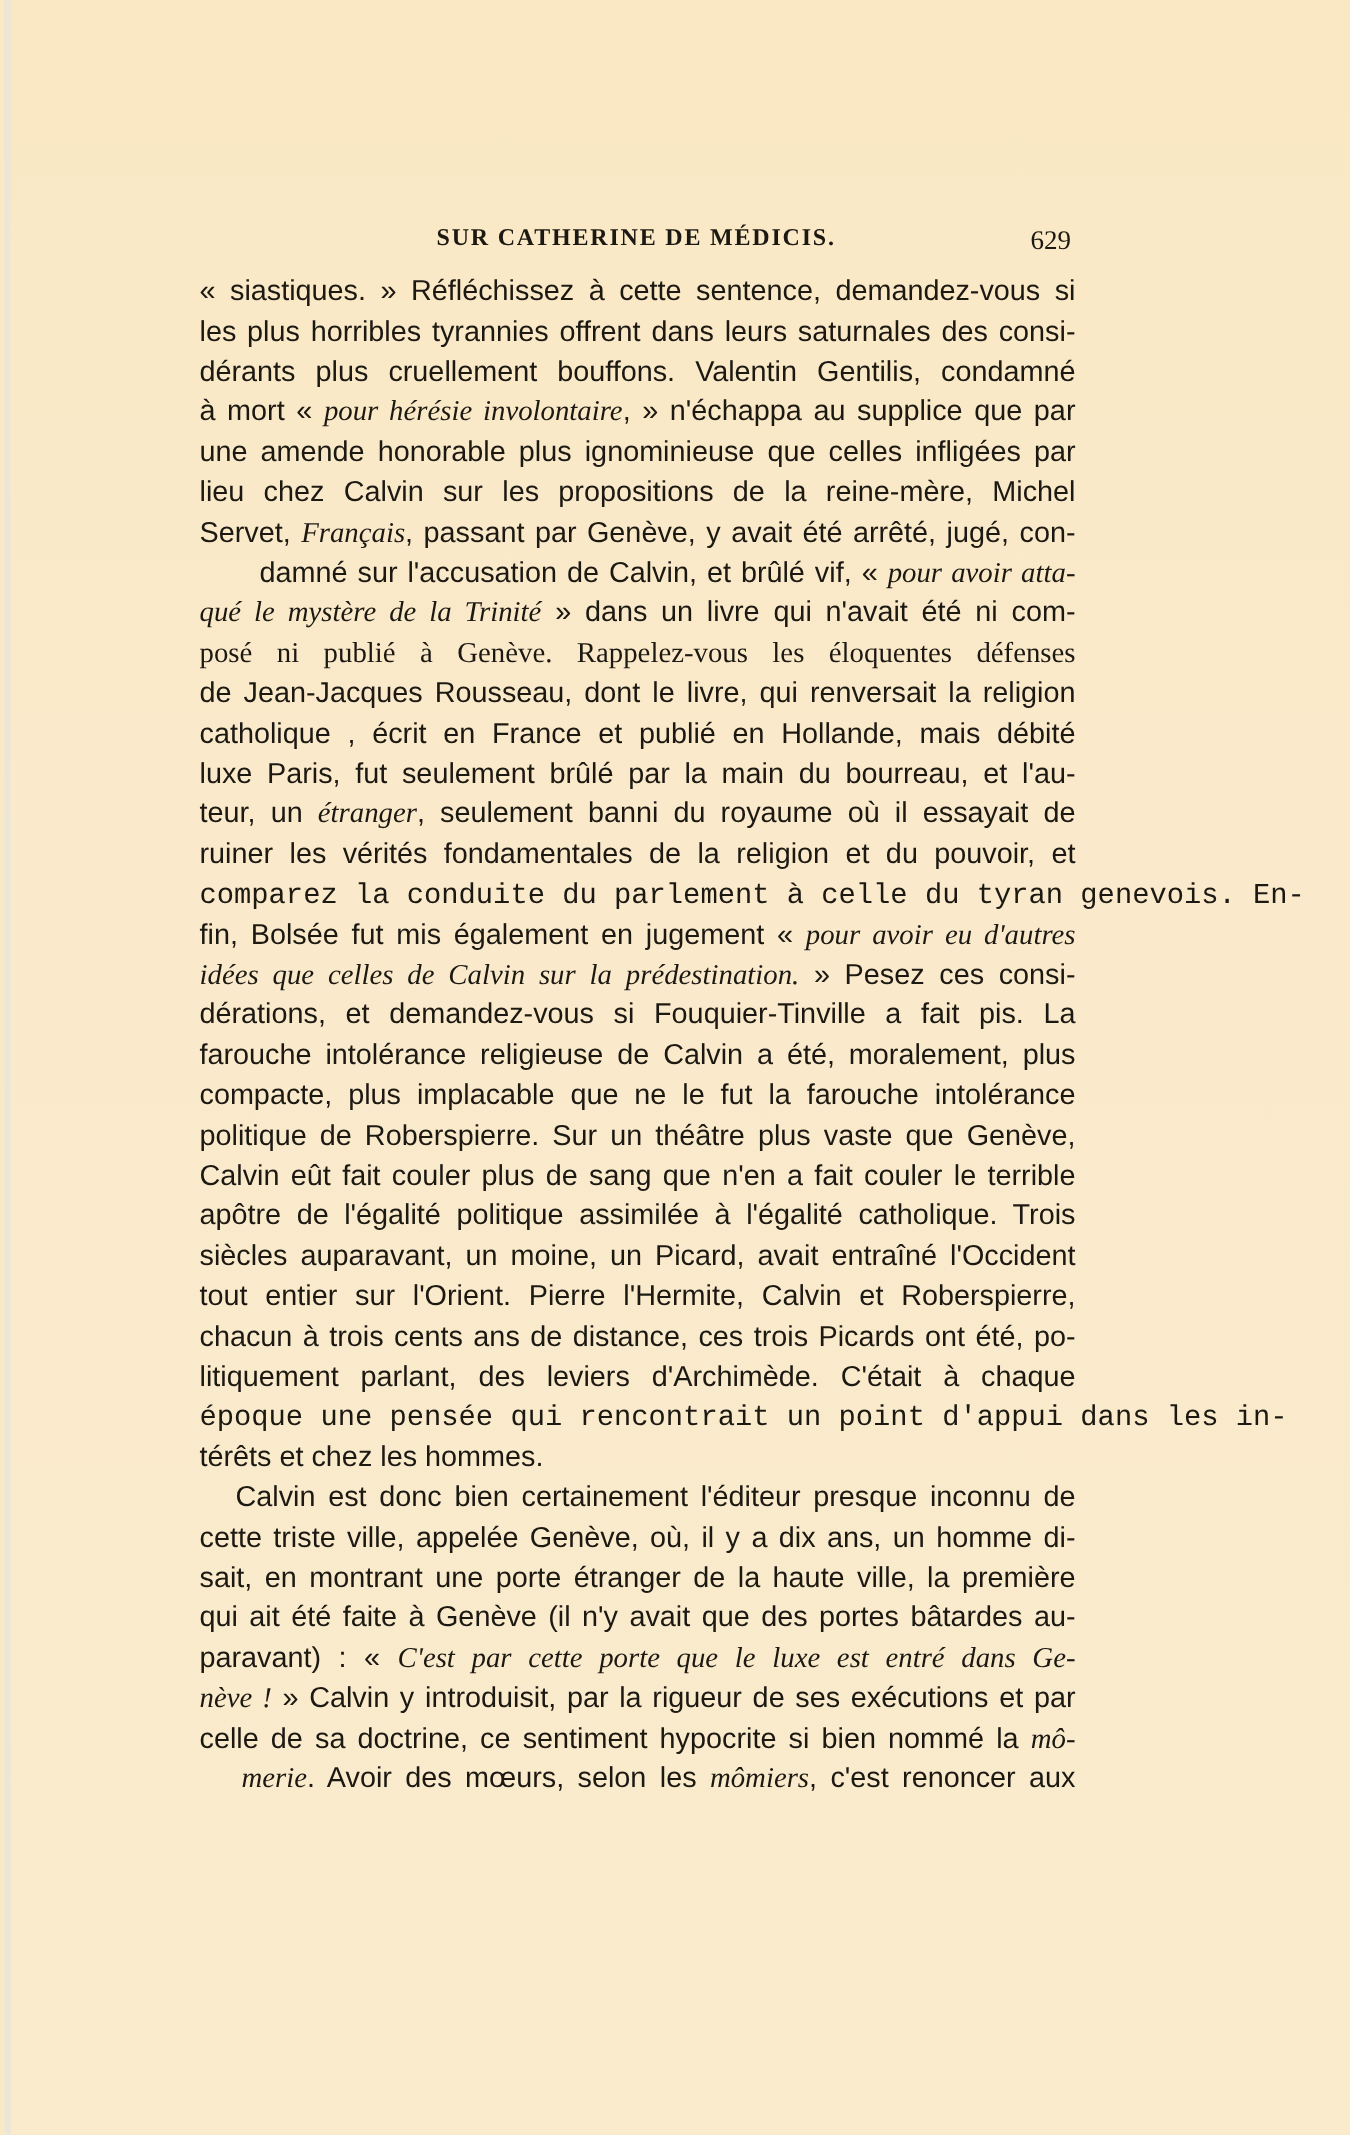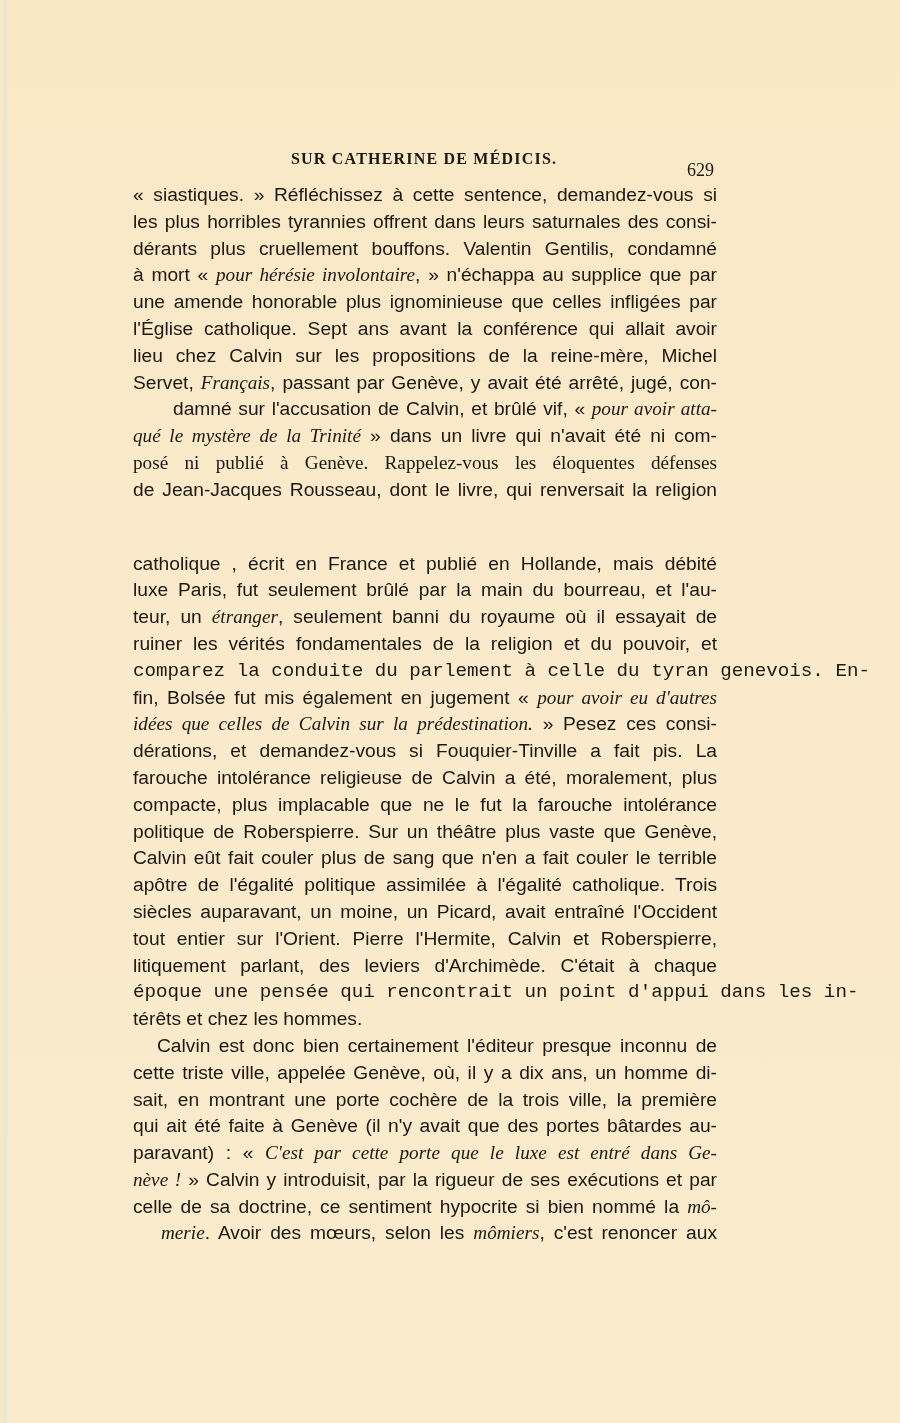--- a/index.html
+++ b/index.html
@@ -20,21 +20,21 @@
   }
   .running-head {
     position: absolute; left: 130px; top: 150px; width: 583px; height: 24px;
   }
   .running-title {
     position: absolute; left: 158px; top: 0;
     font-size: 16px; font-weight: bold; letter-spacing: 1.2px;
     font-family: "Liberation Serif", serif;
   }
   .page-number {
-    position: absolute; right: 2px; top: 10px; font-size: 18px;
+    position: absolute; right: 2px; top: 0; font-size: 18px;
   }
   .text-block {
     position: absolute; left: 130px; top: 182px; width: 584px;
   }
   .line {
     height: 26.8px; line-height: 26.8px;
     font-size: 19.2px;
     white-space: nowrap;
     text-align: justify; text-align-last: justify;
     font-family: "Liberation Sans Narrow", "Liberation Sans", sans-serif;
@@ -55,50 +55,50 @@
     <span class="page-number">629</span>
   </div>
 
   <div class="text-block" id="text-block">
       <div>
         <div class="line" style="display: block; text-align-last: justify;"><span>« siastiques. » Réfléchissez à cette sentence, demandez-vous si</span></div>
         <div class="line" style="display: block; text-align-last: justify;"><span>les plus horribles tyrannies offrent dans leurs saturnales des consi-</span></div>
         <div class="line" style="display: block; text-align-last: justify;"><span>dérants plus cruellement bouffons. Valentin Gentilis, condamné</span></div>
         <div class="line" style="display: block; text-align-last: justify;"><span>à mort « </span><i>pour hérésie involontaire</i><span>, » n'échappa au supplice que par</span></div>
         <div class="line" style="display: block; text-align-last: justify;"><span>une amende honorable plus ignominieuse que celles infligées par</span></div>
-        <div class="line" style="display: block; text-align-last: justify;"><span>l'Église catholique. Sept ans avant la conférence qui allait avoir</span></div>
         <div class="line" style="display: block; text-align-last: justify;"><span>lieu chez Calvin sur les propositions de la reine-mère, Michel</span></div>
         <div class="line" style="display: block; text-align-last: justify;"><span>Servet, </span><i>Français</i><span>, passant par Genève, y avait été arrêté, jugé, con-</span></div>
         <div class="line" style="display: block; text-align-last: justify; margin-left: 40px;"><span>damné sur l'accusation de Calvin, et brûlé vif, « </span><i>pour avoir atta-</i></div>
         <div class="line" style="display: block; text-align-last: justify;"><i>qué le mystère de la Trinité</i><span> » dans un livre qui n'avait été ni com-</span></div>
         <div class="line" style="display: block; text-align-last: justify; font-family: Liberation Serif, serif;"><span>posé ni publié à Genève. Rappelez-vous les éloquentes défenses</span></div>
         <div class="line" style="display: block; text-align-last: justify;"><span>de Jean-Jacques Rousseau, dont le livre, qui renversait la religion</span></div>
-        <div class="line" style="display: block; text-align-last: justify; margin-top: 47px;"><span>catholique , écrit en France et publié en Hollande, mais débité</span></div>
+        <div class="line" style="display: block; text-align-last: justify;"><span>catholique , écrit en France et publié en Hollande, mais débité</span></div>
         <div class="line" style="display: block; text-align-last: justify;"><span>luxe Paris, fut seulement brûlé par la main du bourreau, et l'au-</span></div>
         <div class="line" style="display: block; text-align-last: justify;"><span>teur, un </span><i>étranger</i><span>, seulement banni du royaume où il essayait de</span></div>
         <div class="line" style="display: block; text-align-last: justify;"><span>ruiner les vérités fondamentales de la religion et du pouvoir, et</span></div>
         <div class="line" style="display: block; text-align-last: justify; font-family: Liberation Mono, monospace;"><span>comparez la conduite du parlement à celle du tyran genevois. En-</span></div>
         <div class="line" style="display: block; text-align-last: justify;"><span>fin, Bolsée fut mis également en jugement « </span><i>pour avoir eu d'autres</i></div>
         <div class="line" style="display: block; text-align-last: justify;"><i>idées que celles de Calvin sur la prédestination.</i><span> » Pesez ces consi-</span></div>
         <div class="line" style="display: block; text-align-last: justify;"><span>dérations, et demandez-vous si Fouquier-Tinville a fait pis. La</span></div>
         <div class="line" style="display: block; text-align-last: justify;"><span>farouche intolérance religieuse de Calvin a été, moralement, plus</span></div>
         <div class="line" style="display: block; text-align-last: justify;"><span>compacte, plus implacable que ne le fut la farouche intolérance</span></div>
         <div class="line" style="display: block; text-align-last: justify;"><span>politique de Roberspierre. Sur un théâtre plus vaste que Genève,</span></div>
         <div class="line" style="display: block; text-align-last: justify;"><span>Calvin eût fait couler plus de sang que n'en a fait couler le terrible</span></div>
         <div class="line" style="display: block; text-align-last: justify;"><span>apôtre de l'égalité politique assimilée à l'égalité catholique. Trois</span></div>
         <div class="line" style="display: block; text-align-last: justify;"><span>siècles auparavant, un moine, un Picard, avait entraîné l'Occident</span></div>
         <div class="line" style="display: block; text-align-last: justify;"><span>tout entier sur l'Orient. Pierre l'Hermite, Calvin et Roberspierre,</span></div>
+        <div class="line" style="display: block; text-align-last: justify;"><span>chacun à trois cents ans de distance, ces trois Picards ont été, po-</span></div>
         <div class="line" style="display: block; text-align-last: justify;"><span>litiquement parlant, des leviers d'Archimède. C'était à chaque</span></div>
         <div class="line" style="display: block; text-align-last: justify; font-family: Liberation Mono, monospace;"><span>époque une pensée qui rencontrait un point d'appui dans les in-</span></div>
         <div class="line last" style="display: block; text-align-last: left;"><span>térêts et chez les hommes.</span></div>
       </div>
       <div>
         <div class="line indent" style="display: block; text-align-last: justify;"><span>Calvin est donc bien certainement l'éditeur presque inconnu de</span></div>
         <div class="line" style="display: block; text-align-last: justify;"><span>cette triste ville, appelée Genève, où, il y a dix ans, un homme di-</span></div>
-        <div class="line" style="display: block; text-align-last: justify;"><span>sait, en montrant une porte cochère de la trois ville, la première</span></div>
+        <div class="line" style="display: block; text-align-last: justify;"><span>sait, en montrant une porte étranger de la haute ville, la première</span></div>
         <div class="line" style="display: block; text-align-last: justify;"><span>qui ait été faite à Genève (il n'y avait que des portes bâtardes au-</span></div>
         <div class="line" style="display: block; text-align-last: justify;"><span>paravant) : « </span><i>C'est par cette porte que le luxe est entré dans Ge-</i></div>
         <div class="line" style="display: block; text-align-last: justify;"><i>nève !</i><span> » Calvin y introduisit, par la rigueur de ses exécutions et par</span></div>
         <div class="line" style="display: block; text-align-last: justify;"><span>celle de sa doctrine, ce sentiment hypocrite si bien nommé la </span><i>mô-</i></div>
         <div class="line" style="display: block; text-align-last: justify; margin-left: 28px;"><i>merie</i><span>. Avoir des mœurs, selon les </span><i>mômiers</i><span>, c'est renoncer aux</span></div>
       </div>
     </div>
 </div>
 
 </body></html>

